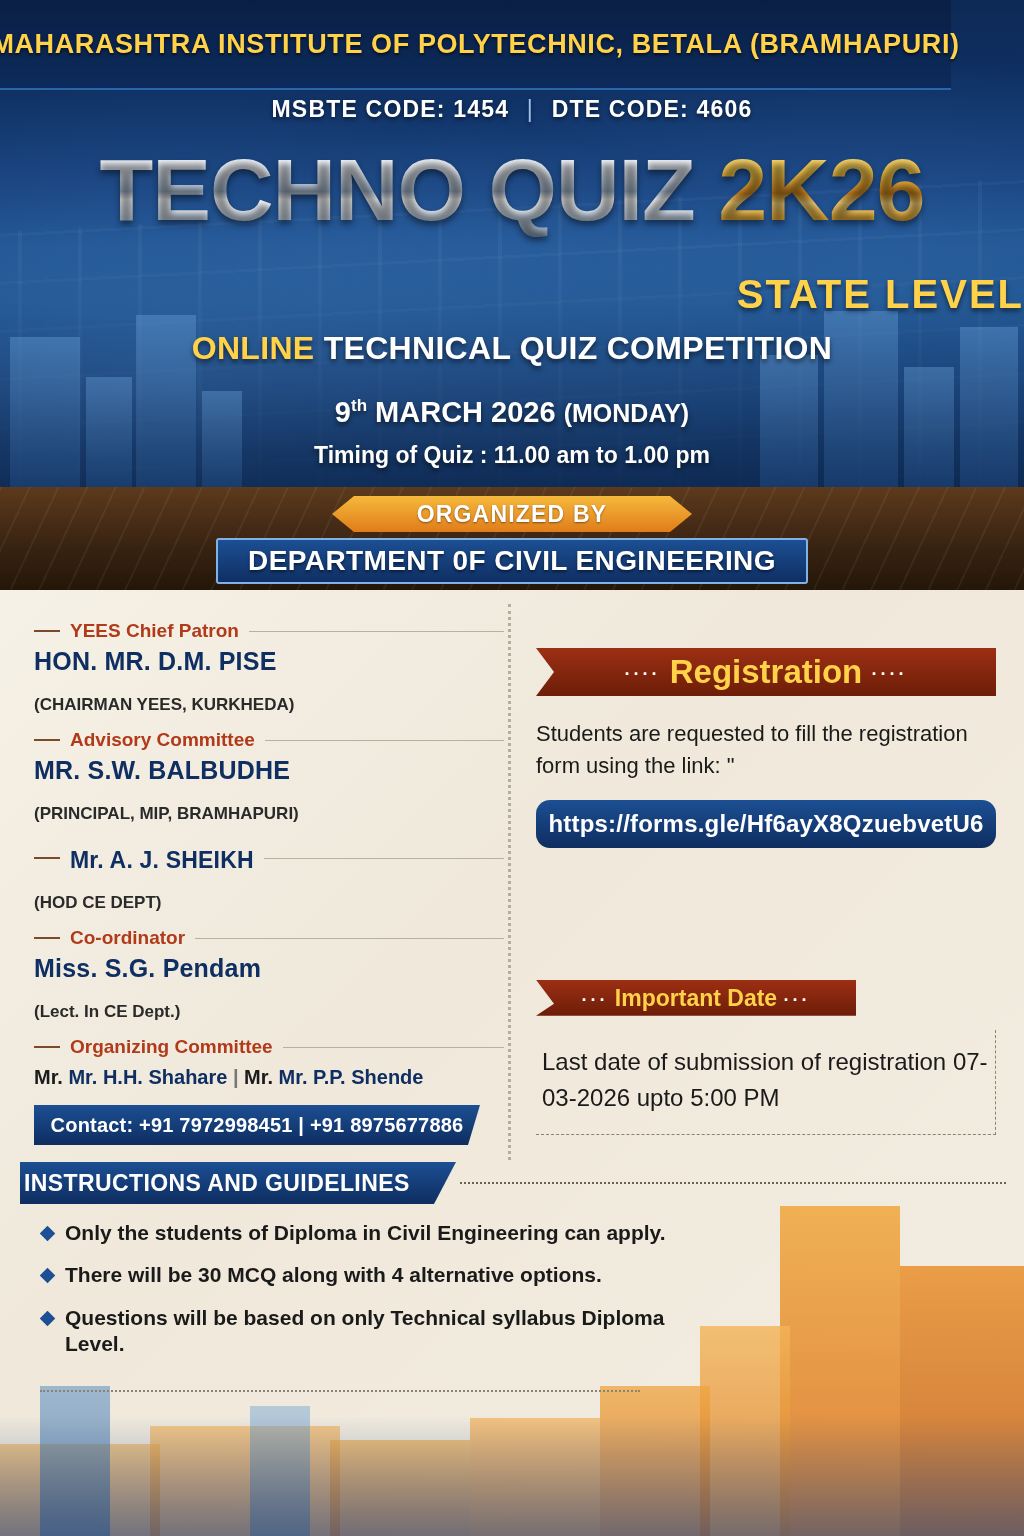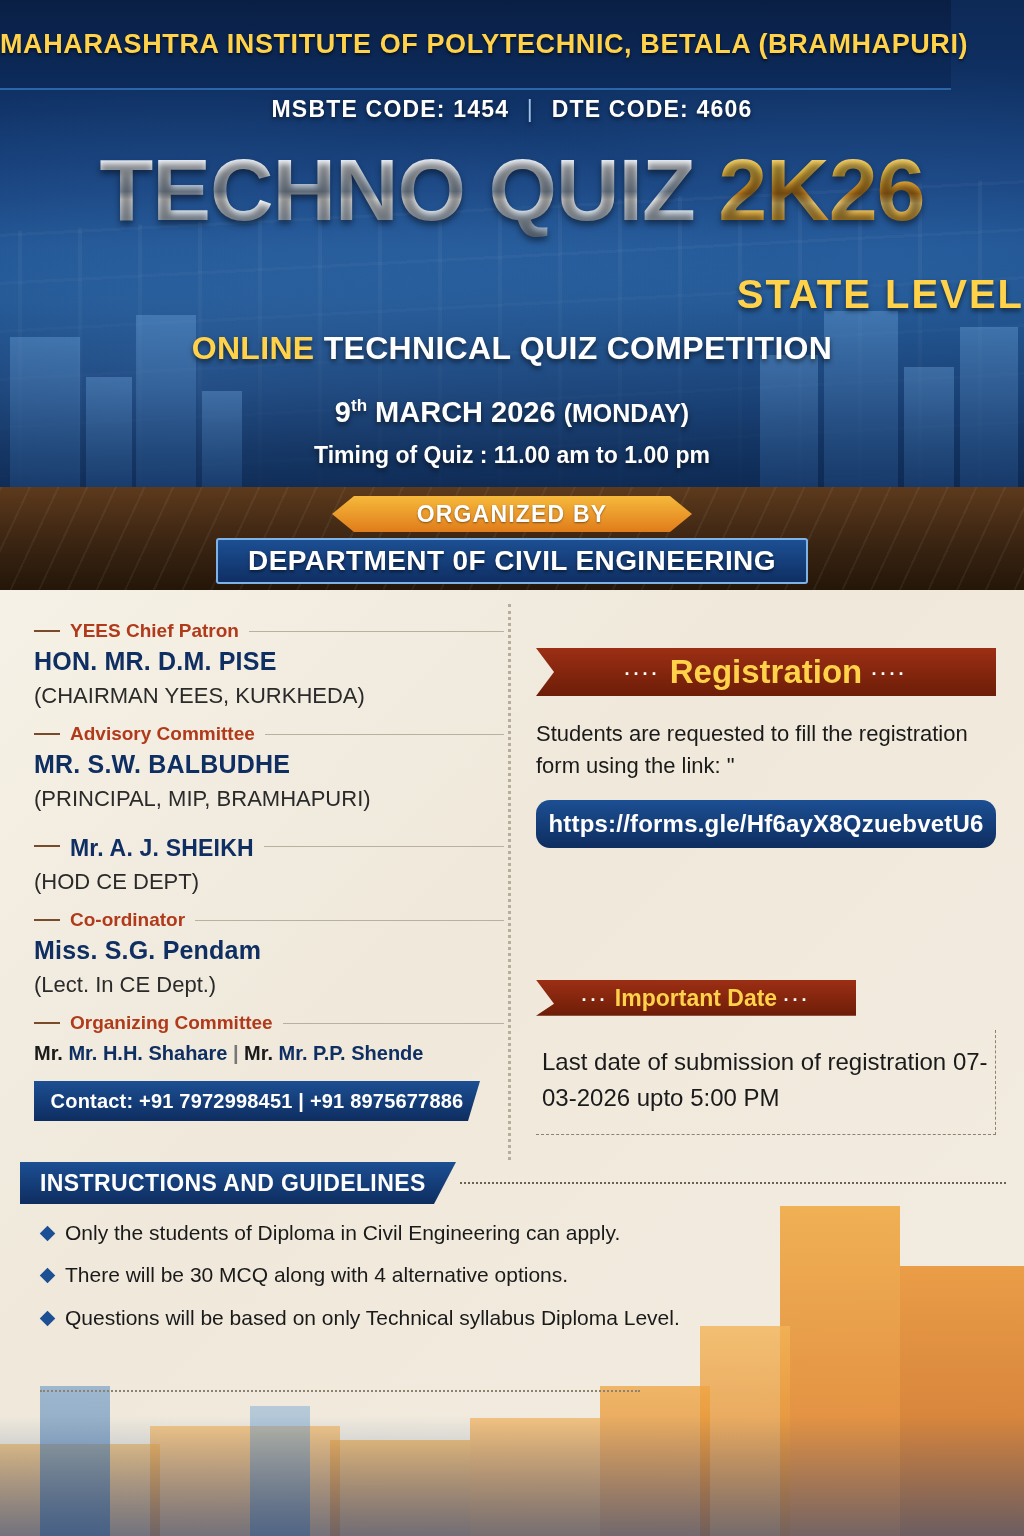--- a/index.html
+++ b/index.html
@@ -28,21 +28,21 @@
     position:absolute;left:0;bottom:0;width:100%;height:240px;
     background:
       linear-gradient(180deg, rgba(20,60,110,0) 0%, rgba(15,45,90,.5) 60%, rgba(12,38,78,.85) 100%);
   }
   .blds{position:absolute;bottom:0;left:0;width:100%;height:210px;opacity:.38;}
   .bld{position:absolute;bottom:0;background:linear-gradient(180deg,#6fa6dd,#27558f);}
   .hdr-bar{
     position:absolute;left:0;top:0;width:951px;height:88px;
     background:linear-gradient(180deg,#0a1f44 0%,#0c2b5c 100%);
     border-bottom:2px solid #2b67a8;
-    display:flex;align-items:center;
+    display:flex;align-items:center;justify-content:center;
   }
   .hdr-title{
     color:#ffd24a;font-weight:bold;font-size:27px;letter-spacing:.6px;
     text-shadow:0 2px 3px rgba(0,0,0,.6);white-space:nowrap;
   }
   .codes{
     position:absolute;top:96px;left:0;width:1024px;text-align:center;
     color:#ffffff;font-size:23px;font-weight:bold;letter-spacing:1.2px;
     text-shadow:0 2px 4px rgba(0,0,0,.55);
   }
@@ -129,21 +129,21 @@
   
   .left{left:34px;top:16px;width:470px;}
   .lbl{
     display:flex;align-items:center;gap:10px;margin-top:14px;margin-bottom:2px;
   }
   .lbl .dash{height:2px;background:#7a4b2a;width:26px;flex:0 0 26px;}
   .lbl .txt{color:#b03a1a;font-weight:bold;font-size:19px;white-space:nowrap;}
   .lbl .rule{flex:1;height:1px;background:#b9b0a0;}
   .nm{color:#0f2f63;font-weight:bold;font-size:25px;margin-top:5px;letter-spacing:.2px;}
   .nm.sm{font-size:23px;}
-  .sub{color:#2a2a2a;font-size:22px;font-weight:normal;margin-top:7px;}
+  .sub{color:#2a2a2a;font-size:17px;font-weight:bold;margin-top:19px;}
   .orgcom{color:#1b1b1b;font-size:20px;font-weight:bold;margin-top:8px;}
   .orgcom b{color:#0f2f63;}
   .contact{
     margin-top:16px;width:446px;height:40px;line-height:40px;
     background:linear-gradient(180deg,#1c4f93,#0e2d60);
     color:#ffffff;font-weight:bold;font-size:20px;text-align:center;
     clip-path:polygon(0 0,446px 0,434px 40px,0 40px);
     letter-spacing:.2px;
   }
 
@@ -170,28 +170,28 @@
     border-bottom:1px dashed #8c8271;border-right:1px dashed #8c8271;
   }
   .impdate-txt{color:#1a1a1a;font-size:24px;line-height:1.5;}
 
   
   .instr-head{
     position:absolute;left:20px;top:572px;z-index:6;
     width:436px;height:42px;line-height:42px;
     background:linear-gradient(180deg,#1c4f93,#0e2d60);
     color:#ffffff;font-weight:bold;font-size:23px;letter-spacing:.4px;
-    padding-left:20px;box-sizing:border-box;
+    padding-left:4px;box-sizing:border-box;
     clip-path:polygon(0 0,436px 0,414px 42px,0 42px);
   }
   .instr-rule{position:absolute;left:460px;top:592px;width:546px;border-top:2px dotted #6b6254;z-index:6;}
   .instr-list{position:absolute;left:42px;top:630px;width:660px;z-index:6;}
   .ili{display:flex;align-items:flex-start;gap:12px;margin-bottom:16px;}
   .ili .dia{width:11px;height:11px;background:#1c4f93;transform:rotate(45deg);margin-top:8px;flex:0 0 11px;}
-  .ili .t{color:#1a1a1a;font-size:21px;font-weight:400;line-height:1.25;}
+  .ili .t{color:#1a1a1a;font-size:21px;font-weight:700;line-height:1.25;}
   .bot-dash{position:absolute;left:40px;top:800px;width:600px;border-top:2px dotted #8c8271;z-index:6;}
 </style>
 </head>
 <body>
 
 <div class="poster">
 
   <div class="top">
     <div class="top-city"></div>
     <div class="blds">

